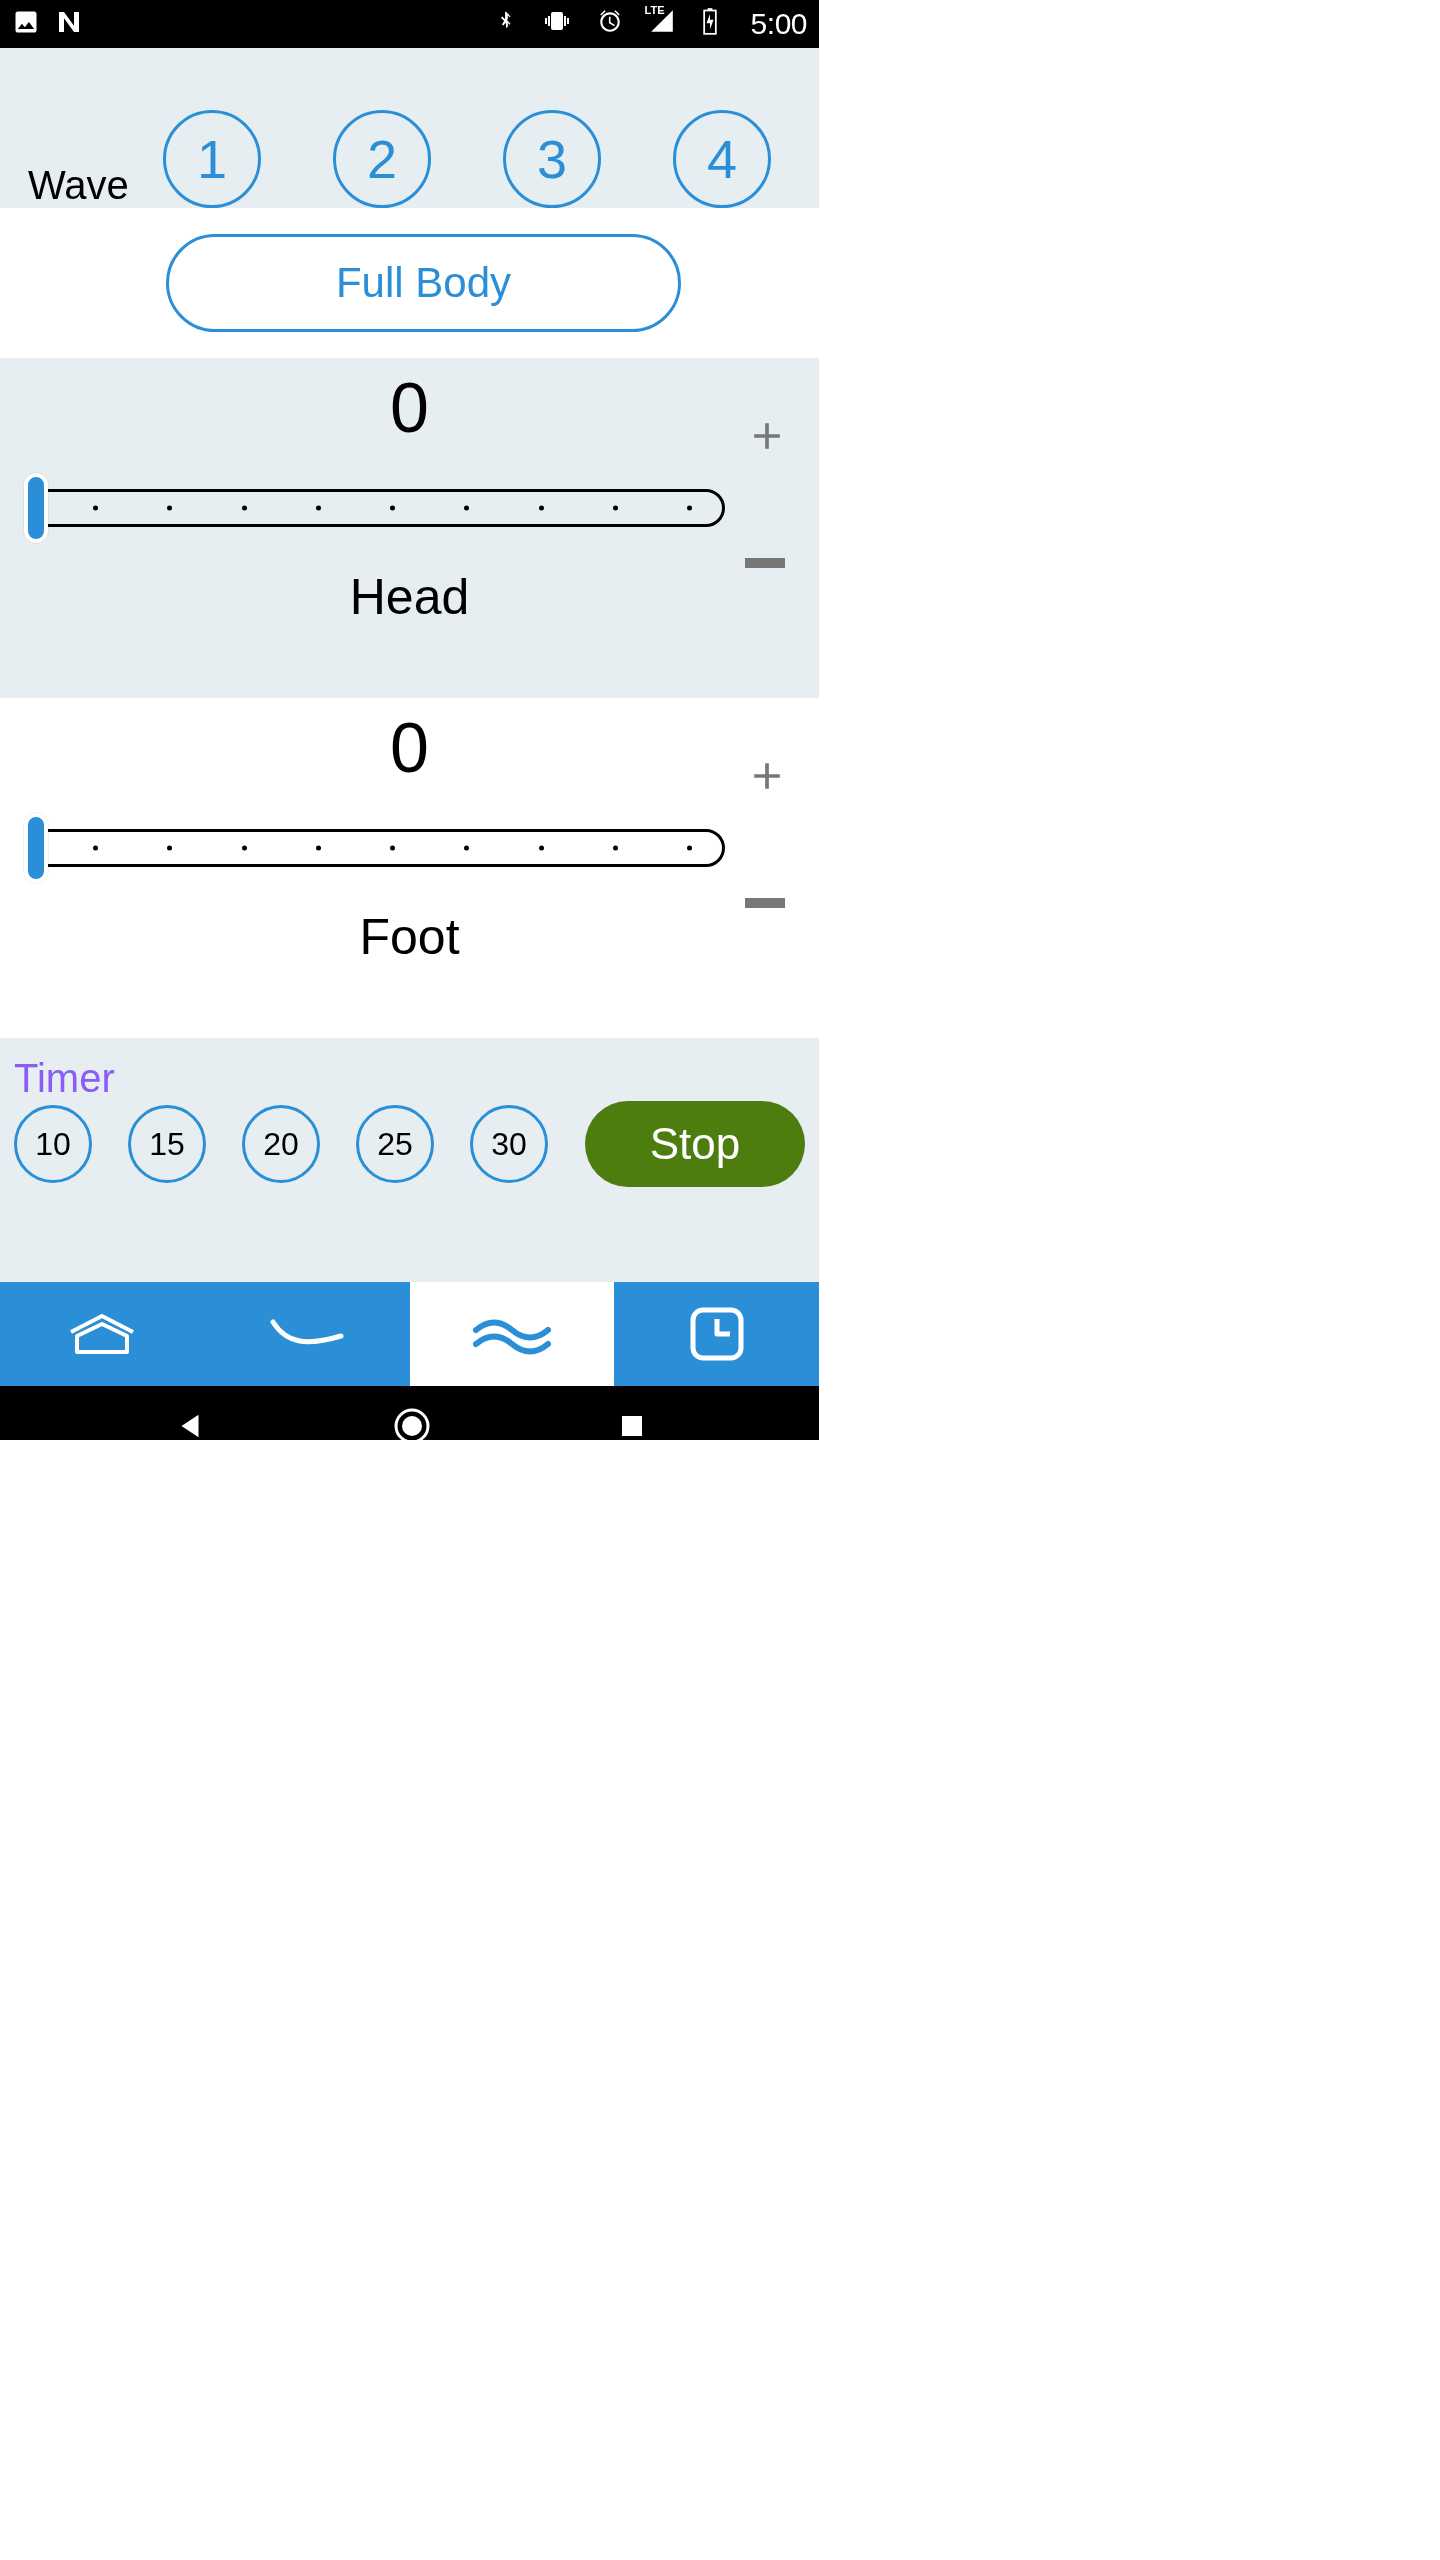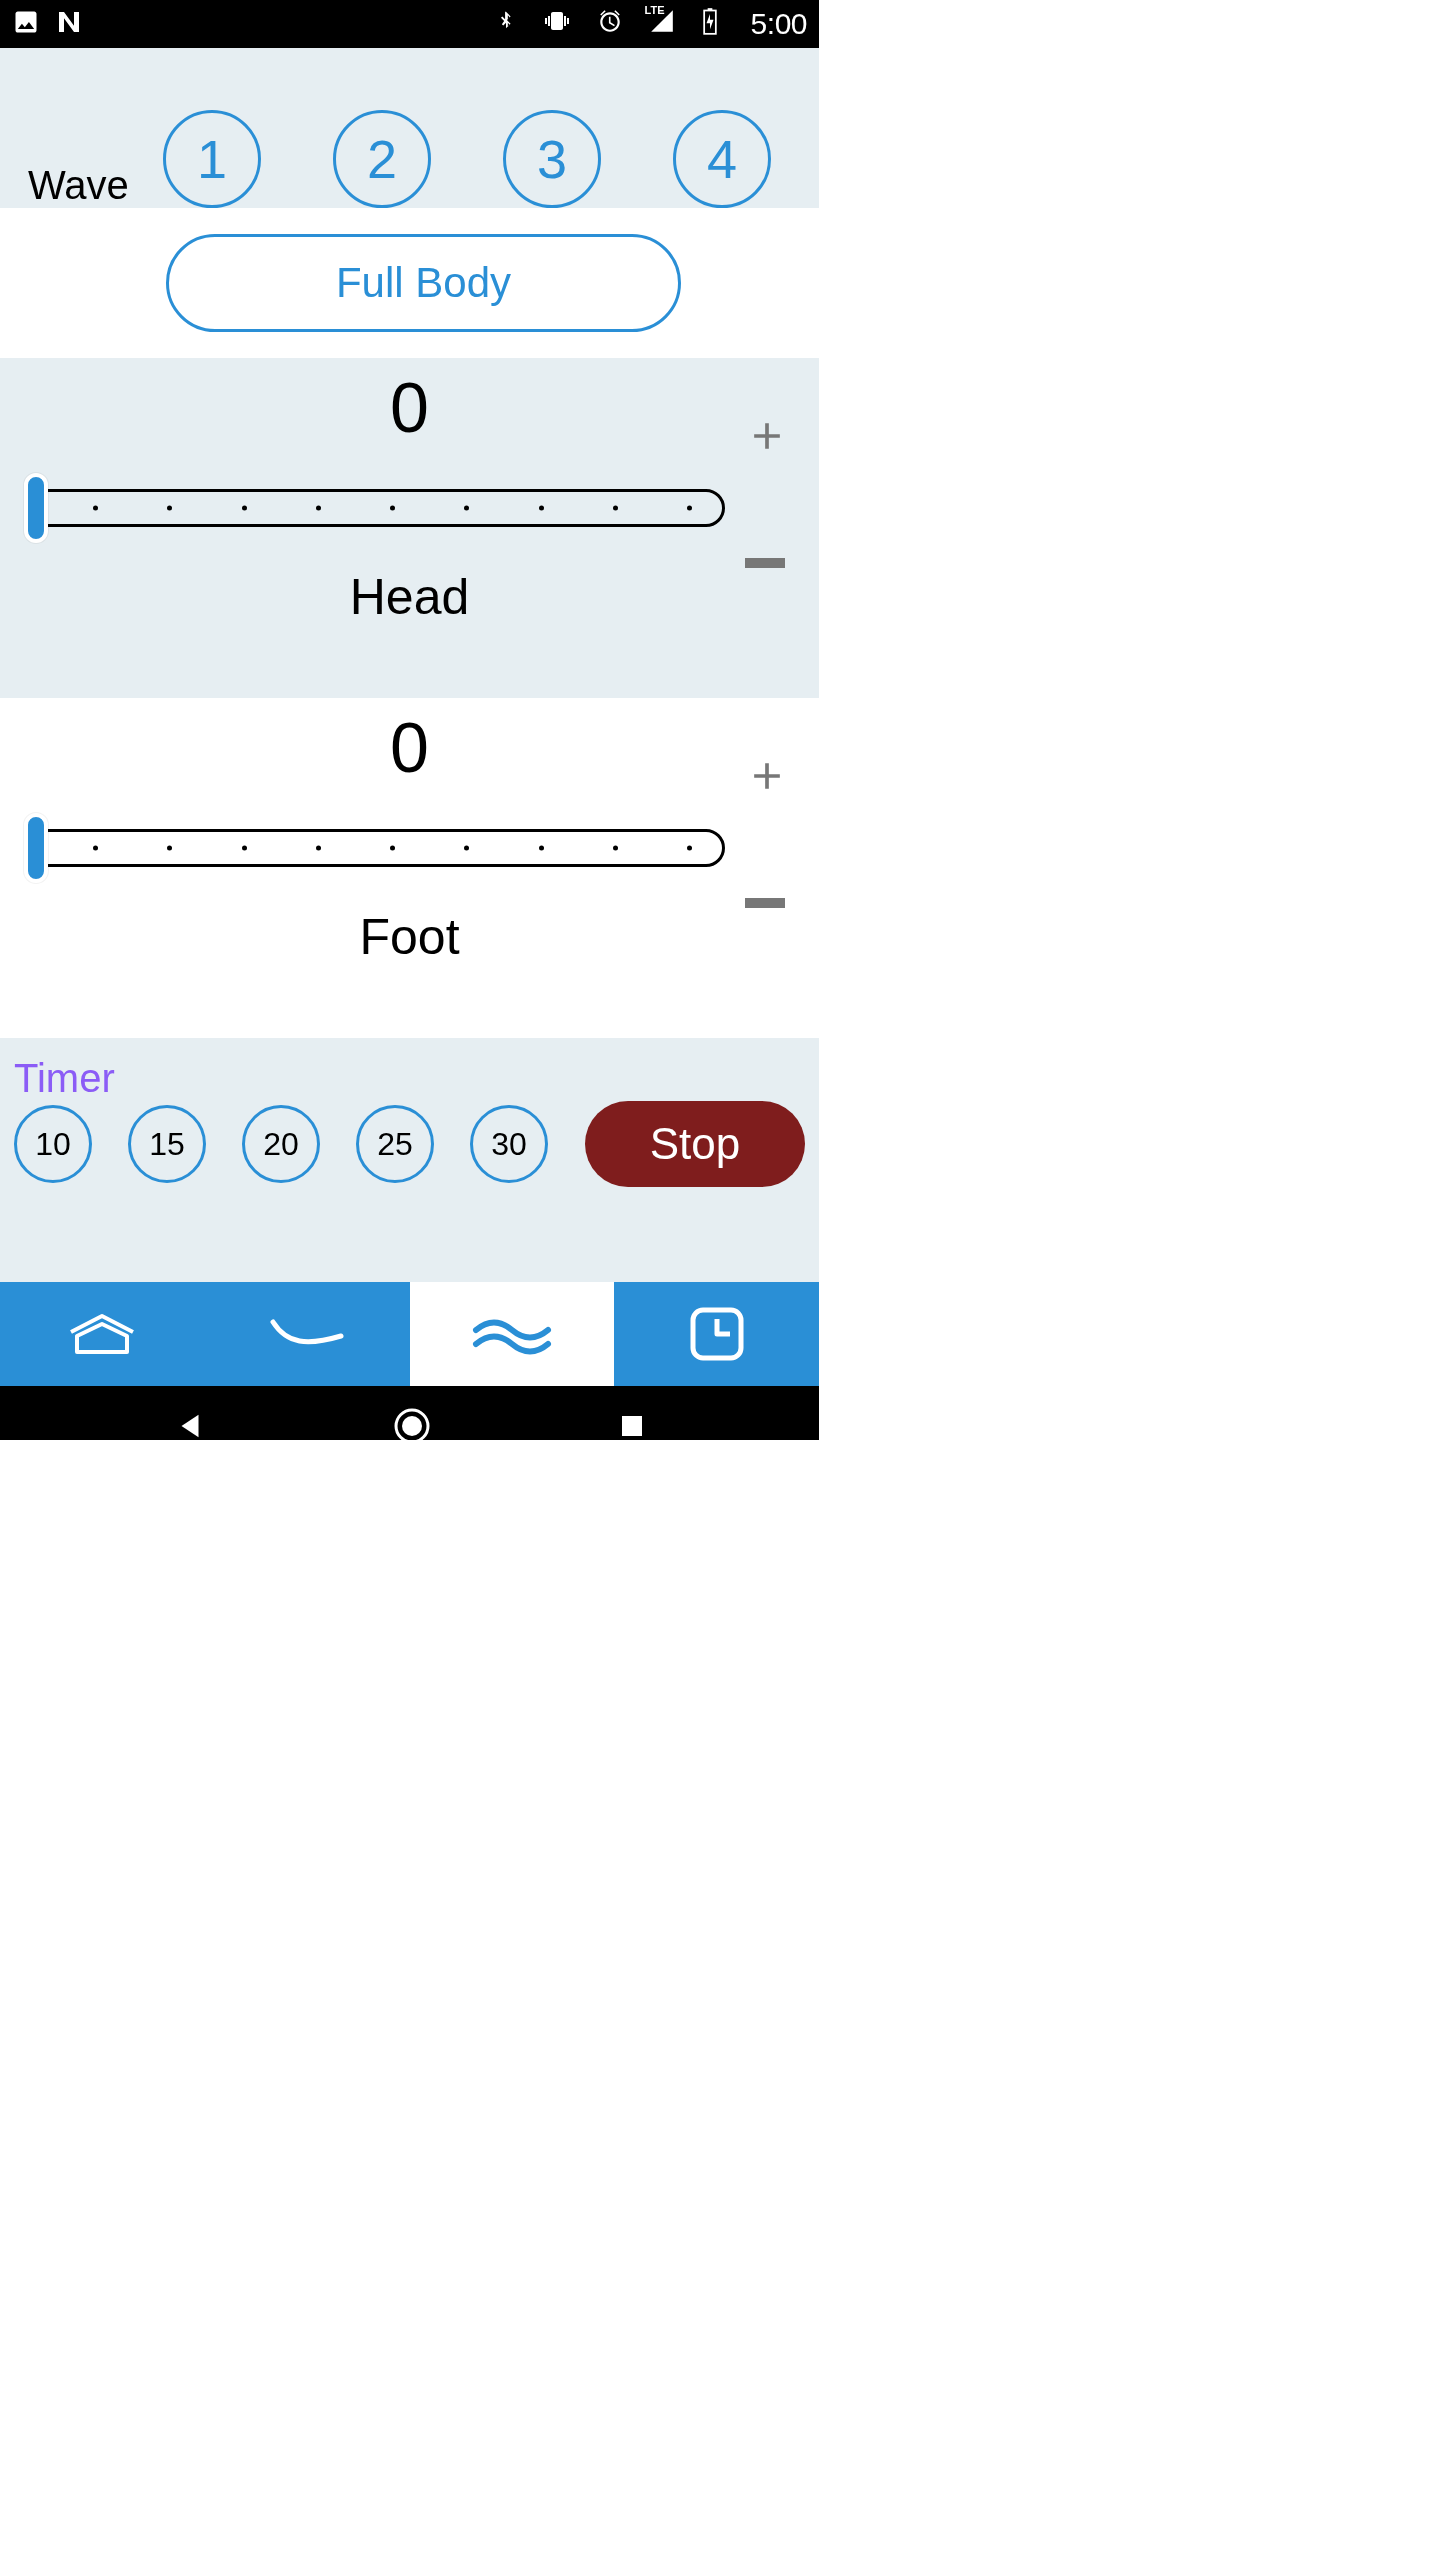--- a/index.html
+++ b/index.html
@@ -30,21 +30,21 @@
   .slider-thumb { position: absolute; left: -6px; top: 50%; transform: translateY(-50%); width: 24px; height: 70px; background: #2a8fd6; border-radius: 12px; border: 4px solid #fff; box-shadow: 0 0 0 1px rgba(0,0,0,0.05); }
   .slider-btns { display: flex; flex-direction: column; margin-left: 20px; gap: 90px; margin-top: -40px; }
   .plusminus { font-size: 60px; color: #777; font-weight: 300; line-height: 1; user-select:none; }
   .minus-bar { width: 40px; height: 10px; background: #777; display:block; }
   .slider-sublabel { text-align: center; font-size: 50px; color: #000; font-weight: 400; }
 
   .timer-section { background: #e6eef2; height: 244px; padding: 18px 14px 0 14px; }
   .timer-label { font-size: 40px; color: #8b5cf6; }
   .timer-row { display: flex; align-items: center; gap: 36px; }
   .timer-circle { width: 78px; height: 78px; border: 3px solid #2a8fd6; border-radius: 50%; display: flex; align-items: center; justify-content: center; font-size: 32px; color: #000000; background: transparent; }
-  .stop-btn { margin-left: auto; width: 220px; height: 86px; border-radius: 43px; background: #7f1d1d; color: #fff; font-size: 44px; border: none; font-weight: 400; }
+  .stop-btn { margin-left: auto; width: 220px; height: 86px; border-radius: 43px; background: #4d7c0f; color: #fff; font-size: 44px; border: none; font-weight: 400; }
 
   .bottom-nav { display: flex; height: 104px; }
   .nav-item { flex: 1; display: flex; align-items: center; justify-content: center; background: #2a8fd6; }
   .nav-item.active { background: #fff; }
   .nav-icon-svg { display:block; }
 
   .android-nav { height: 84px; background: #000; display: flex; align-items: center; justify-content: space-around; padding: 0 80px; }
 </style>
 </head>
 <body>

